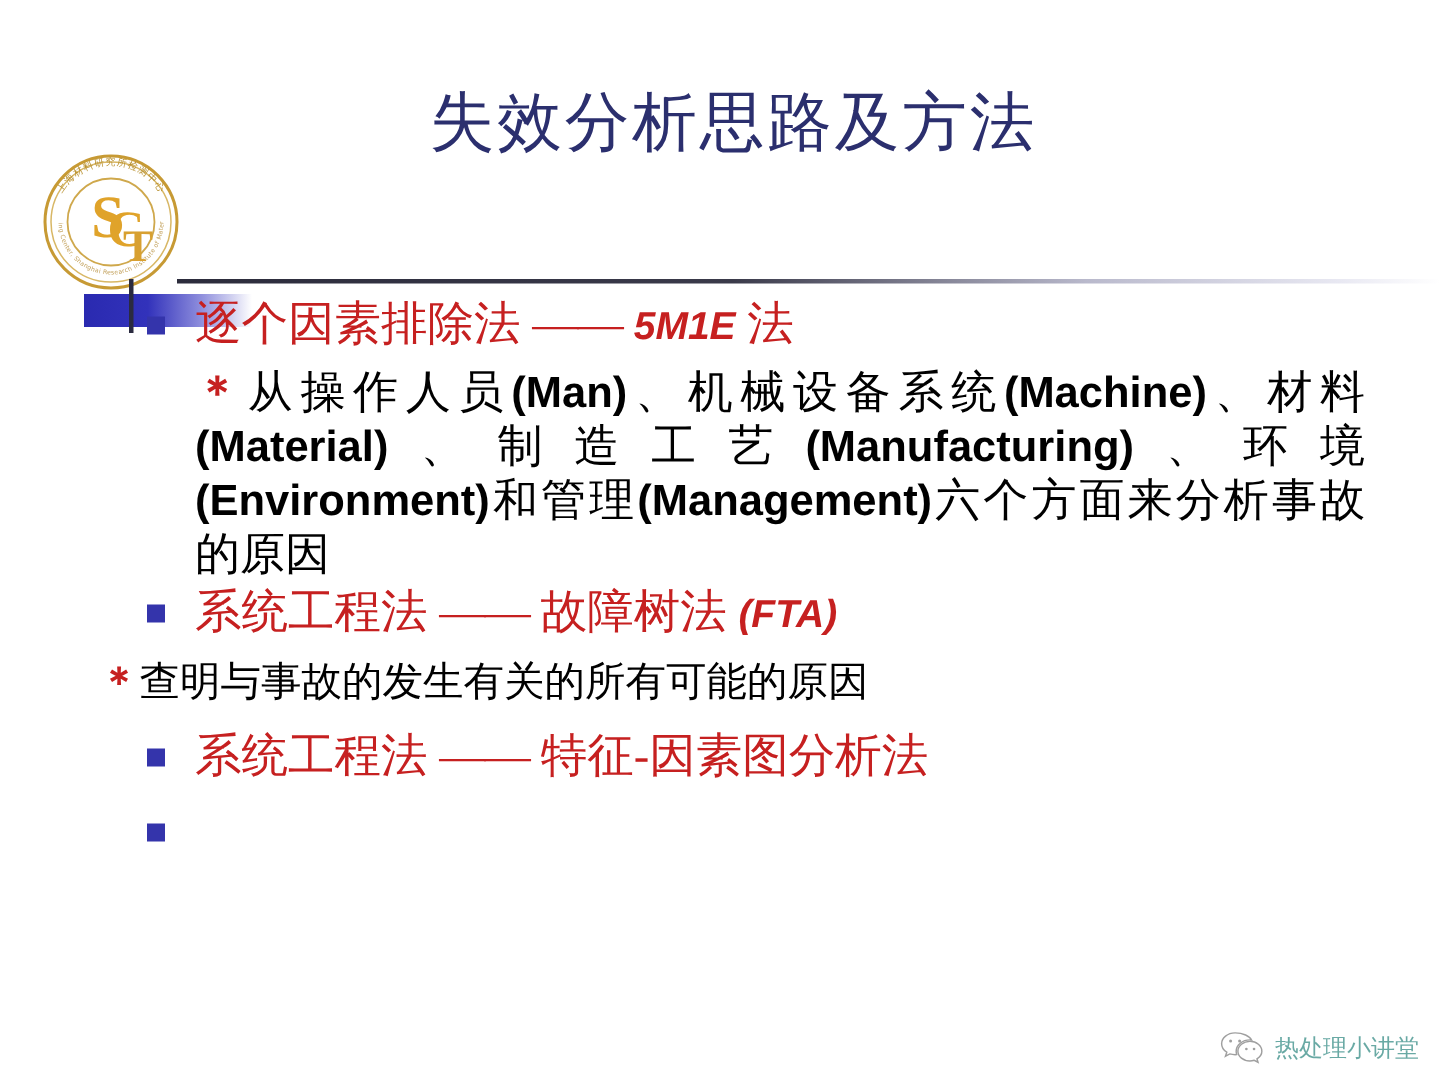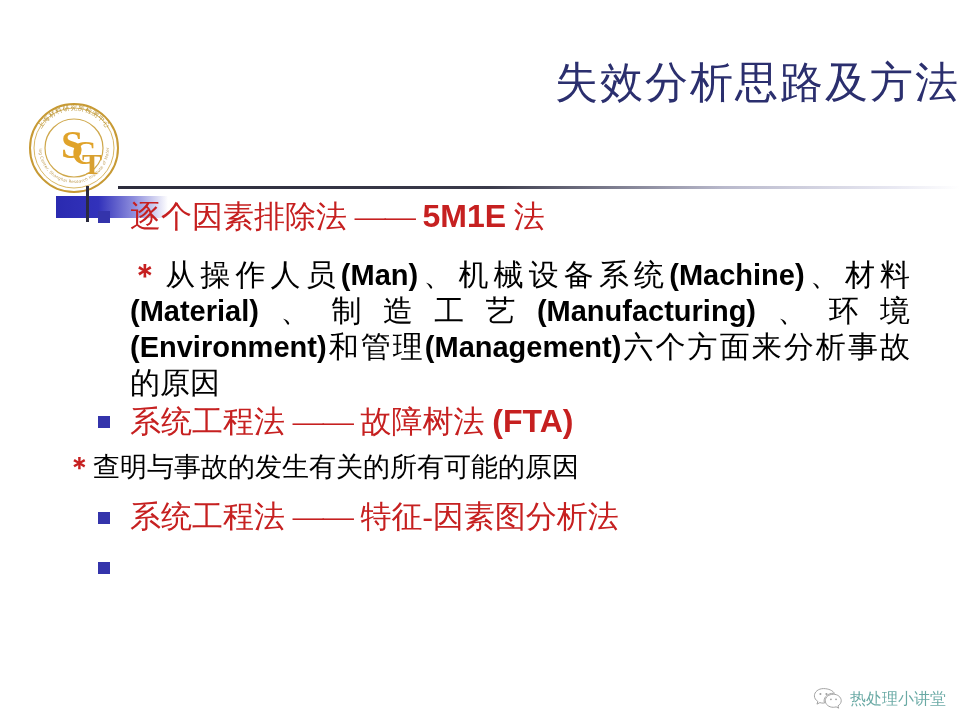--- a/index.html
+++ b/index.html
@@ -28,21 +28,21 @@
     height: 104px;
   }
   #logo-wrap svg { display: block; width: 104px; height: 104px; }
 
   
   #title {
     position: absolute;
     left: 0;
     top: 56px;
     width: 960px;
-    text-align: right;
+    text-align: center;
     font-family: "Liberation Serif", "DejaVu Serif", serif;
     font-size: 43px;
     line-height: 54px;
     letter-spacing: 2px;
     color: #2b2f6e;
     white-space: nowrap;
     text-indent: 18px;
   }
 
   
@@ -93,21 +93,22 @@
     position: absolute;
     left: 98px;
     top: 15px;
     width: 12px;
     height: 12px;
     background: #3434ab;
   }
   .lvl1 b {
     font-family: "Liberation Sans", "DejaVu Sans", sans-serif;
     font-weight: bold;
-    font-size: 32px;
+    font-size: 26px;
+    font-style: italic;
   }
   .dash {
     font-family: "Liberation Serif", "DejaVu Serif", serif;
     letter-spacing: -1px;
   }
 
   .body-blk {
     color: #000000;
     font-family: "Liberation Serif", "DejaVu Serif", serif;
     font-size: 30px;
@@ -121,21 +122,21 @@
   }
   .body-blk b {
     font-family: "Liberation Sans", "DejaVu Sans", sans-serif;
     font-weight: bold;
     font-size: 29px;
   }
 
   #blk-5m1e {
     padding-left: 130px;
     padding-right: 50px;
-    margin-top: 20px;
+    margin-top: 7px;
     text-align: justify;
     text-justify: inter-character;
   }
 
   .sub {
     color: #000000;
     font-family: "Liberation Serif", "DejaVu Serif", serif;
     font-size: 27px;
     line-height: 35px;
   }

